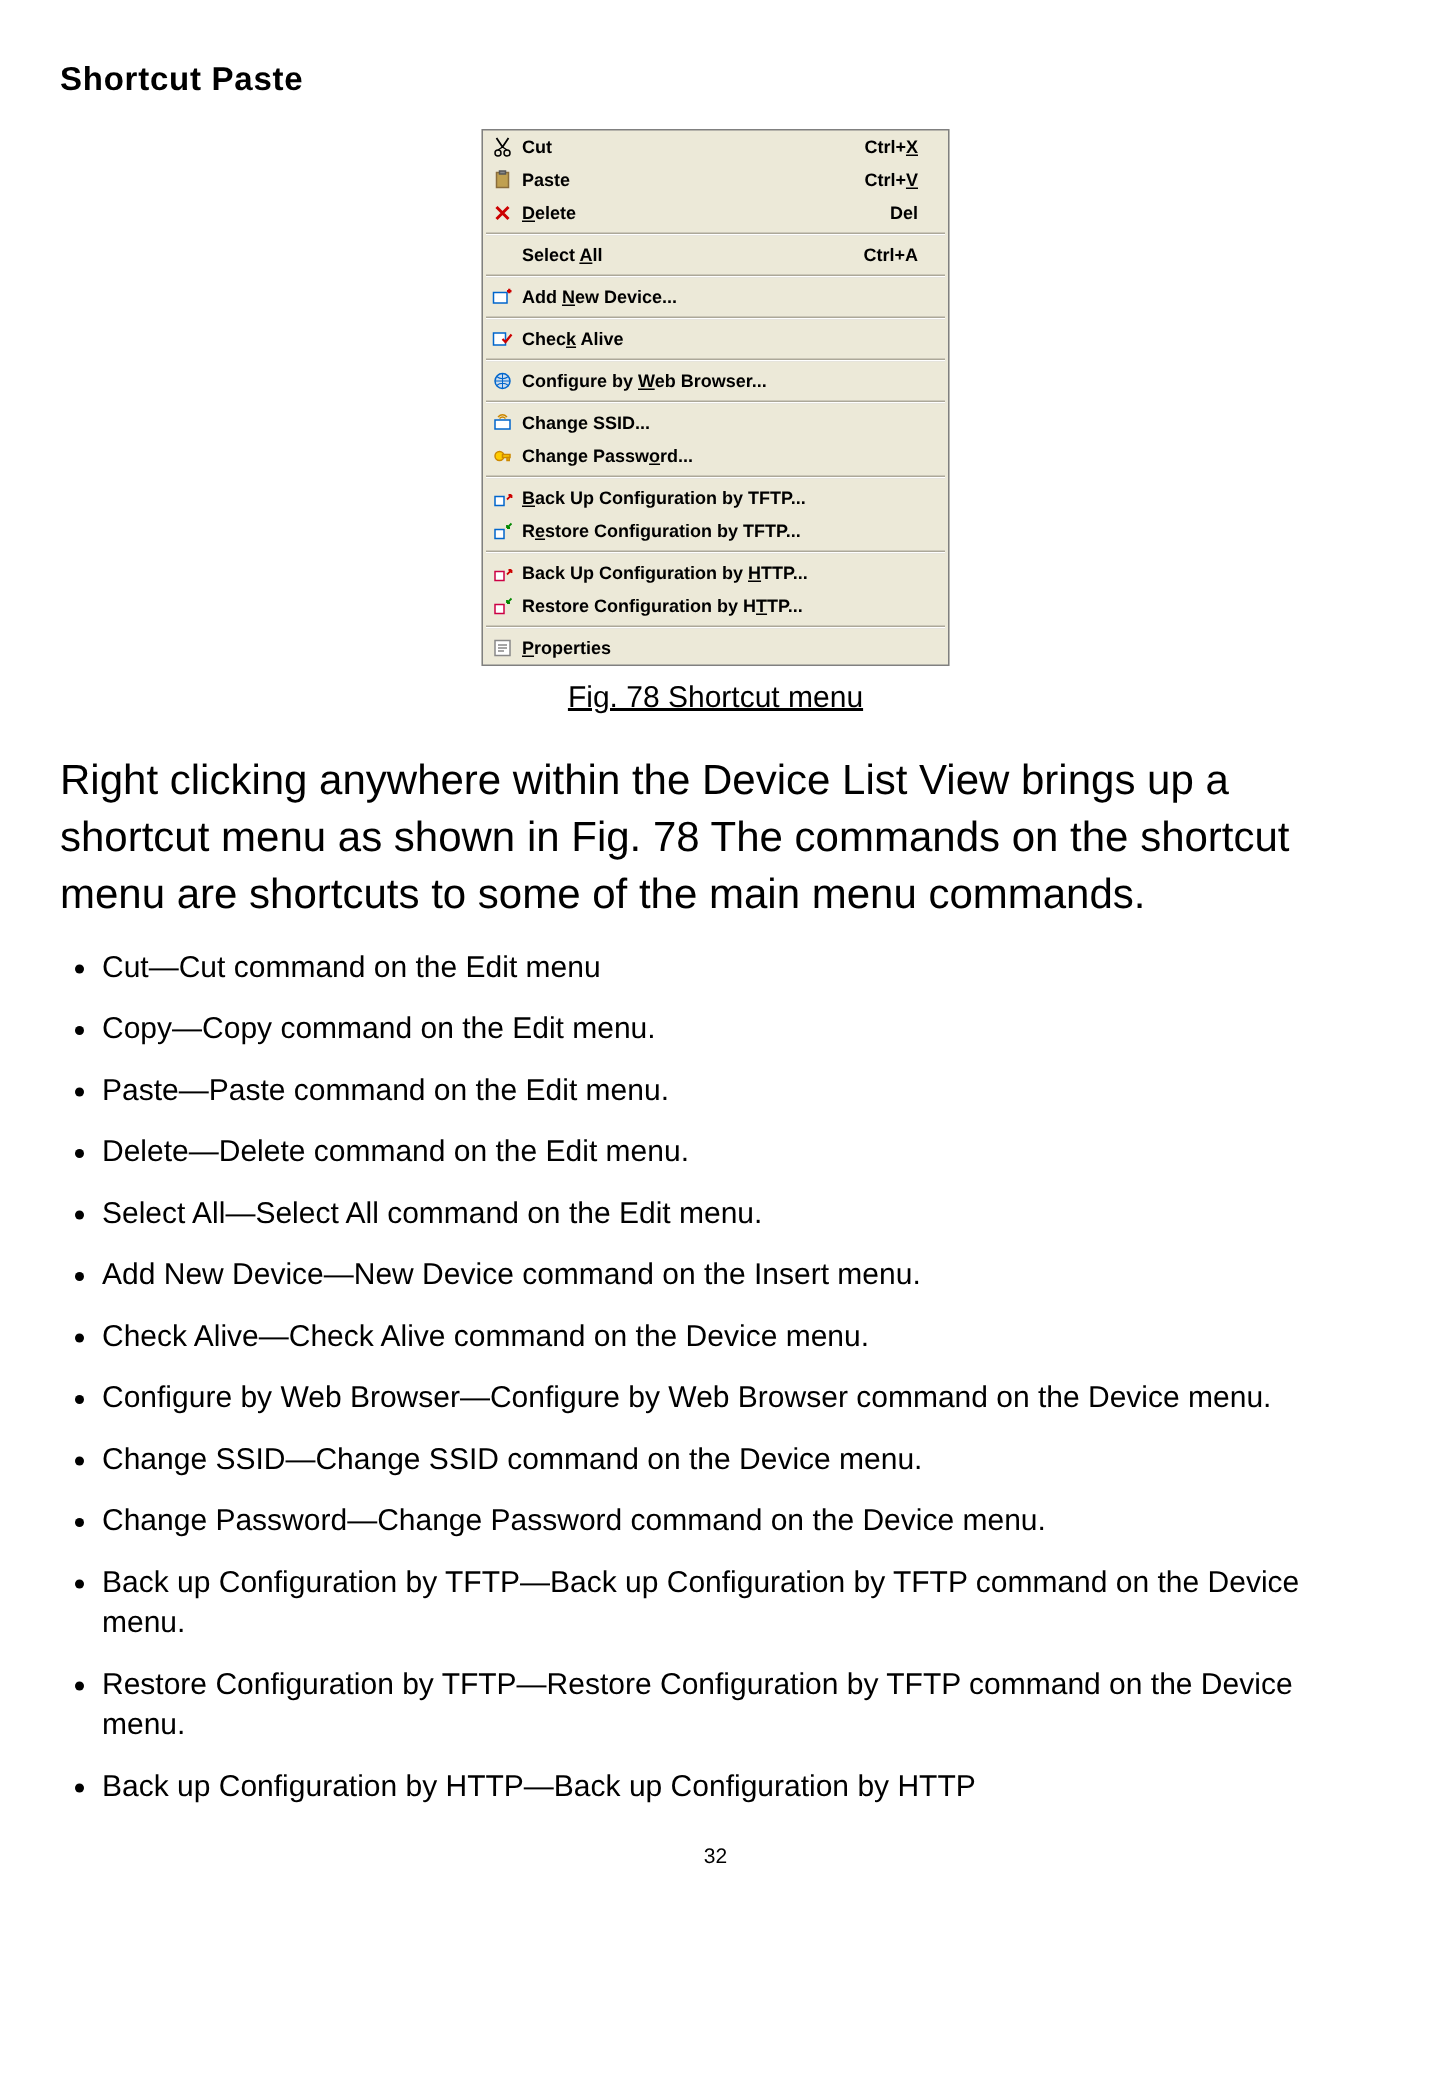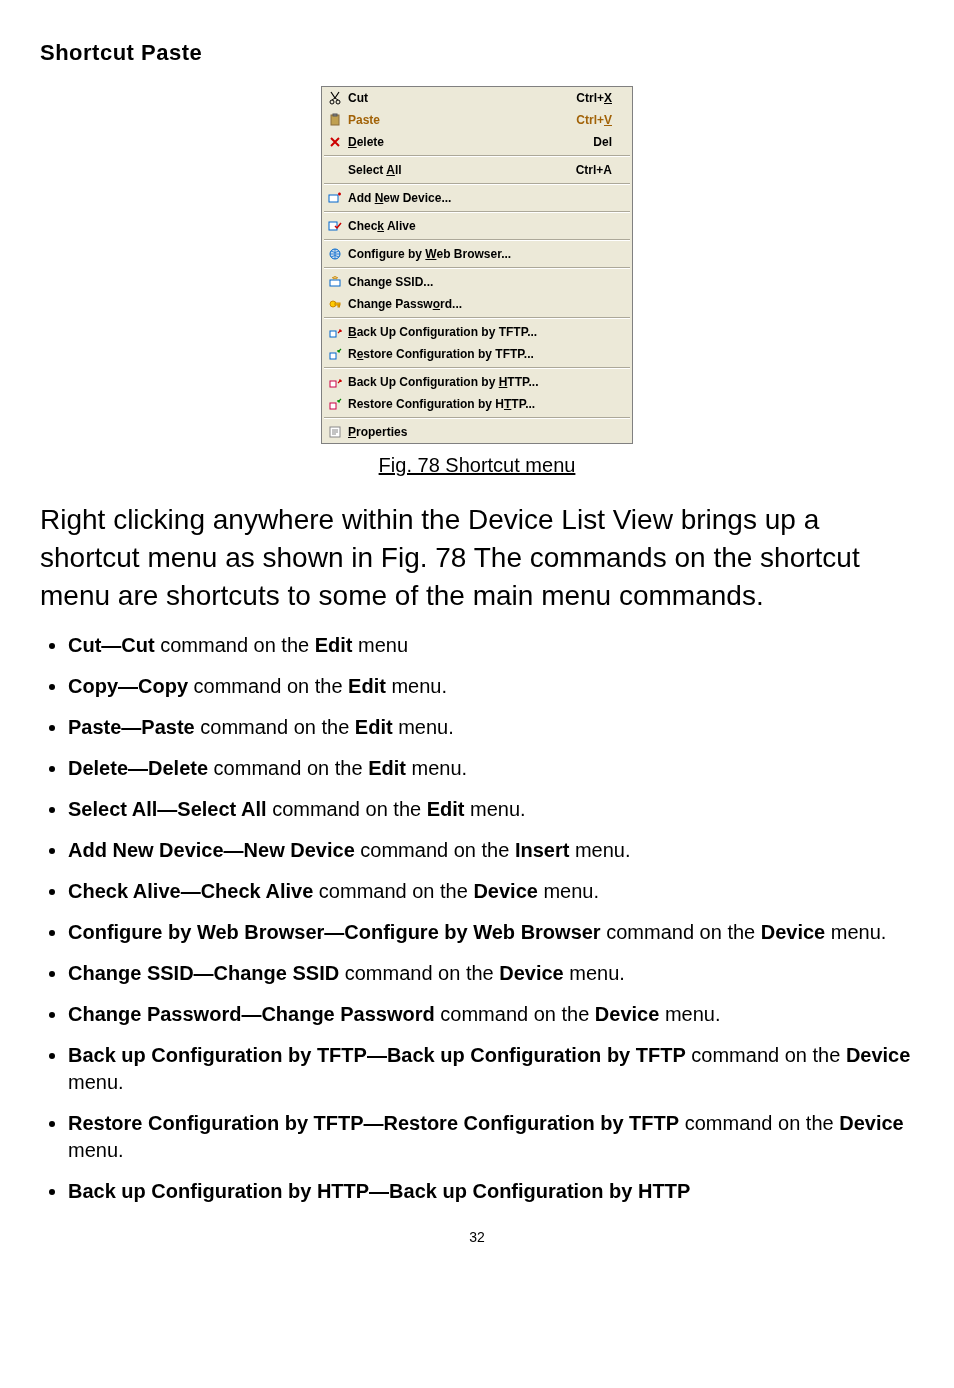--- a/index.html
+++ b/index.html
@@ -31,21 +31,21 @@
     font-weight: bold;
     color: #000;
   }
   .menu-item {
     display: flex;
     align-items: center;
     height: 22px;
     padding: 0 20px 0 4px;
   }
   .menu-item.disabled {
-    color: #a16207;
+    color: #000000;
   }
   .menu-icon {
     width: 18px;
     height: 16px;
     display: inline-flex;
     align-items: center;
     justify-content: center;
     margin-right: 4px;
     flex-shrink: 0;
   }
@@ -83,21 +83,21 @@
     list-style: disc;
     padding-left: 28px;
     margin: 0;
   }
   ul.bullets li {
     font-size: 20px;
     line-height: 1.35;
     margin-bottom: 14px;
   }
   ul.bullets li .b {
-    font-weight: bold;
+    font-weight: normal;
     text-align: right;
   }
   .pagenum {
     text-align: center;
     font-size: 14px;
     margin-top: 24px;
   }
 </style>
 </head>
 <body>

